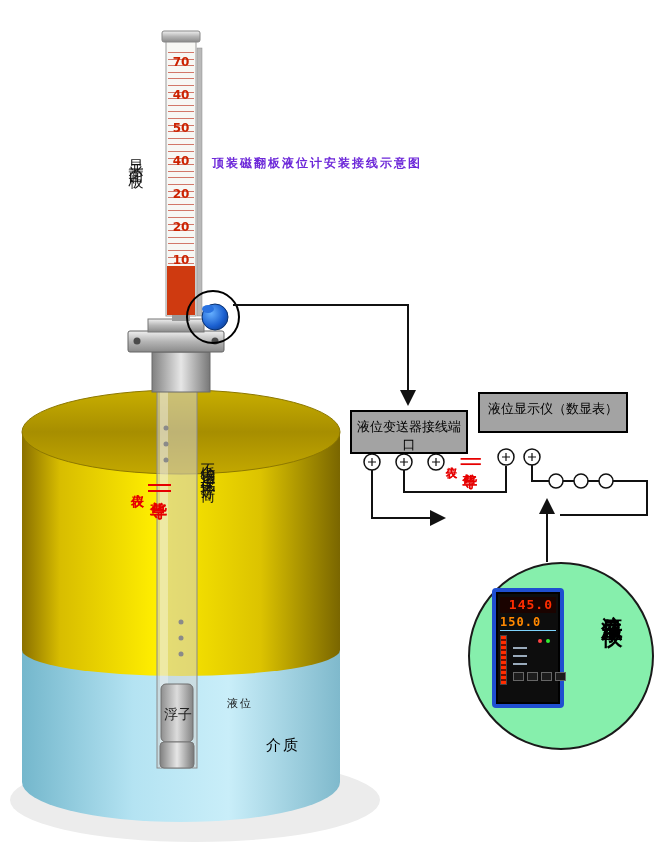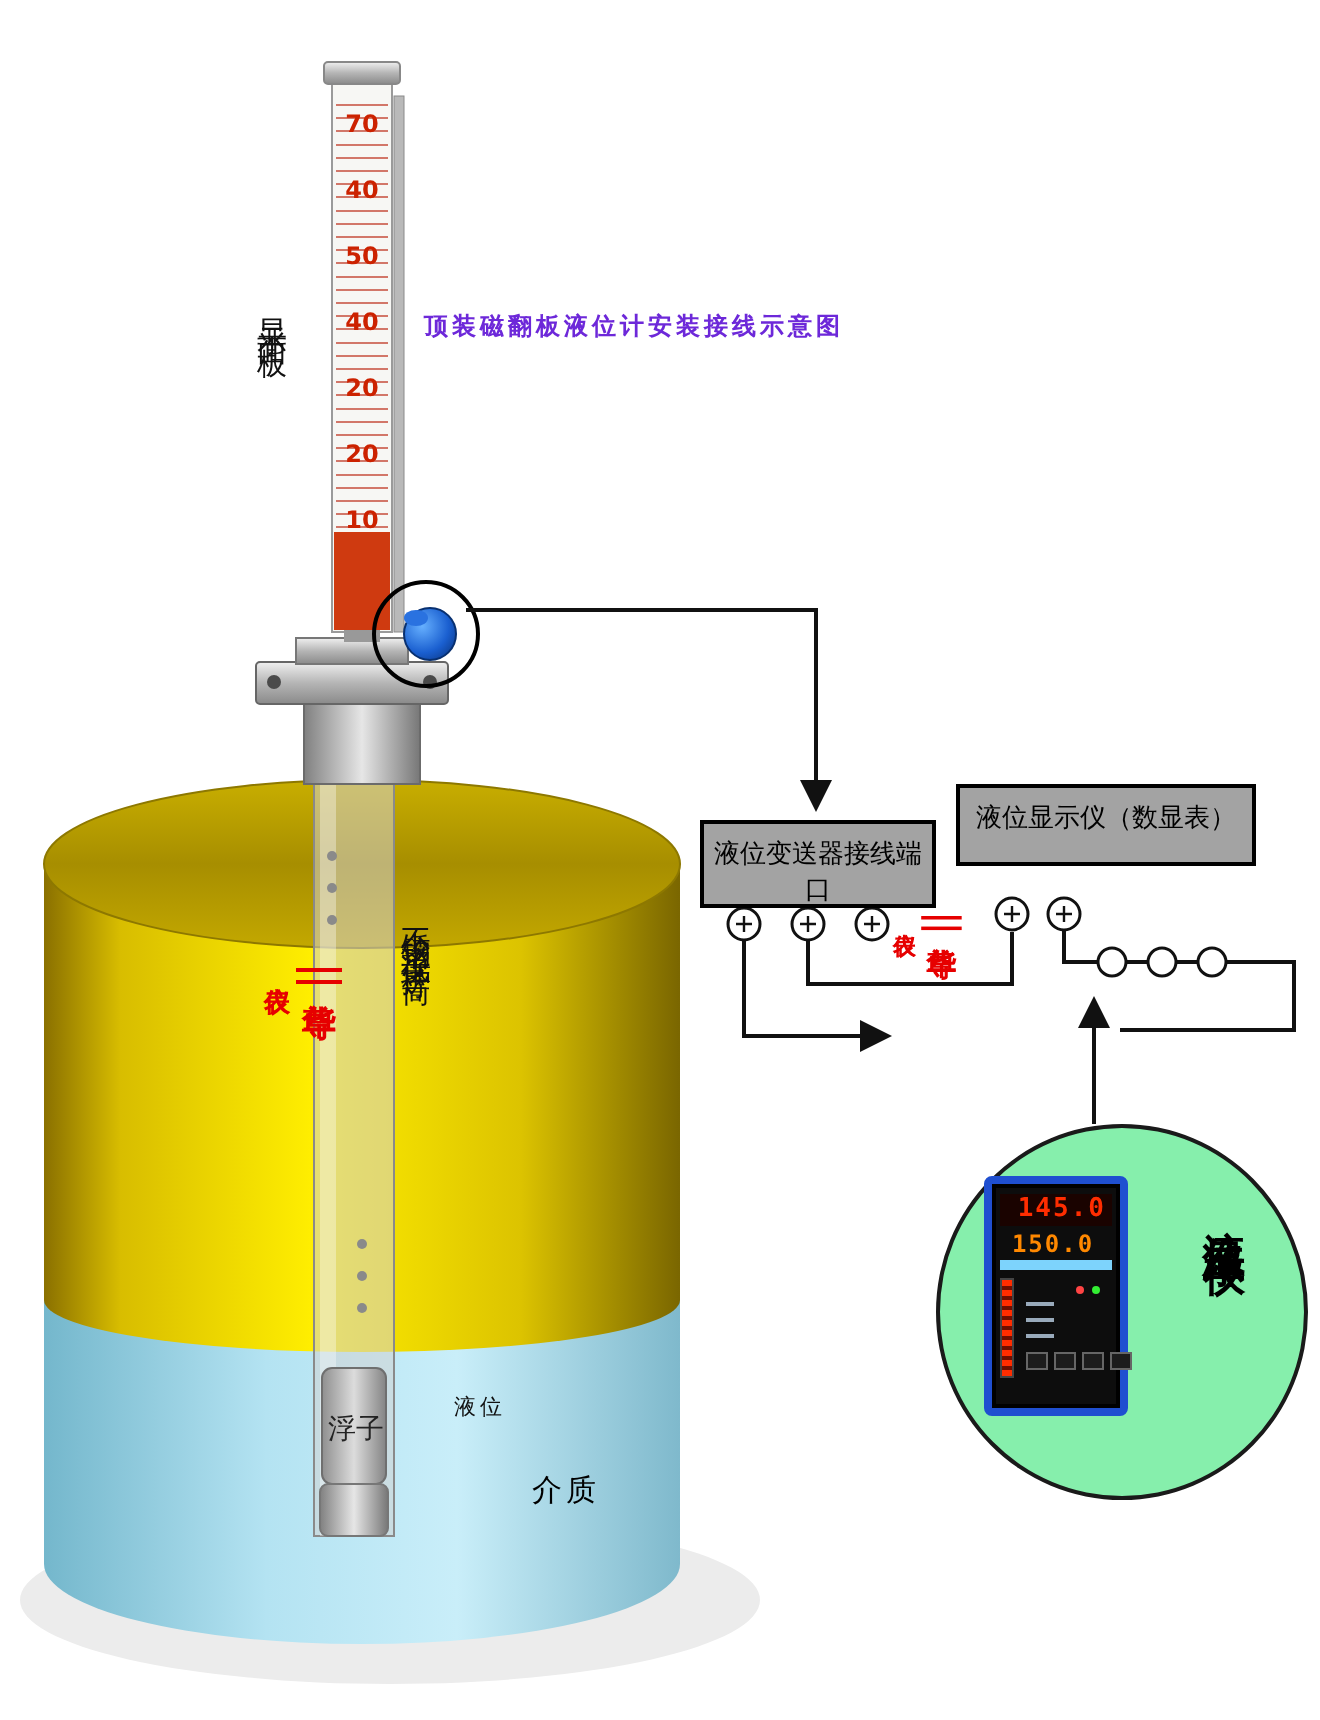--- a/index.html
+++ b/index.html
@@ -39,23 +39,23 @@
   #box-transmitter{left:350px;top:410px;width:118px;height:44px;}
   #box-display{left:478px;top:392px;width:150px;height:41px;}
 
   
   #du-ellipse{left:468px;top:562px;width:182px;height:184px;border:2px solid #1a1a1a;
               border-radius:50%;background:#86efac;}
   #du-body{position:absolute;left:22px;top:24px;width:72px;height:120px;background:#0d0d0d;
            border:4px solid #1f4fd0;border-radius:4px;box-sizing:border-box;box-shadow:inset 0 0 0 2px #000;}
   #du-r1{margin:5px 4px 0;height:16px;background:#1a0300;color:#ff2d00;text-align:right;padding-right:3px;
          font-family:"DejaVu Sans Mono",monospace;font-weight:bold;font-size:13px;line-height:16px;letter-spacing:1px;}
-  #du-r2{margin:2px 4px 0;height:15px;color:#ff8800;text-align:center;padding-right:3px;
+  #du-r2{margin:2px 4px 0;height:15px;color:#ff8800;text-align:left;padding-right:3px;
          font-family:"DejaVu Sans Mono",monospace;font-weight:bold;font-size:12px;line-height:15px;
-         border-bottom:5px solid #7dd3fc;letter-spacing:1px;}
+         border-bottom:1px solid #7dd3fc;letter-spacing:1px;}
   #du-mid{display:flex;margin:4px 4px 0;height:50px;}
   #du-bar{width:7px;height:100%;background:repeating-linear-gradient(to bottom,#ff2d00 0 3px,#6e0e00 3px 5px);
           border:1px solid #444;box-sizing:border-box;}
   #du-panel{flex:1;position:relative;}
   .dot{position:absolute;width:4px;height:4px;border-radius:50%;}
   .dot.g{background:#33ee33;right:6px;top:4px;}
   .dot.r{background:#ff4444;right:14px;top:4px;}
   .dash{position:absolute;width:14px;height:2px;background:#9ab;left:6px;}
   .d1{top:12px}.d2{top:20px}.d3{top:28px}
   #du-btns{position:absolute;left:6px;bottom:4px;display:flex;gap:3px;}

